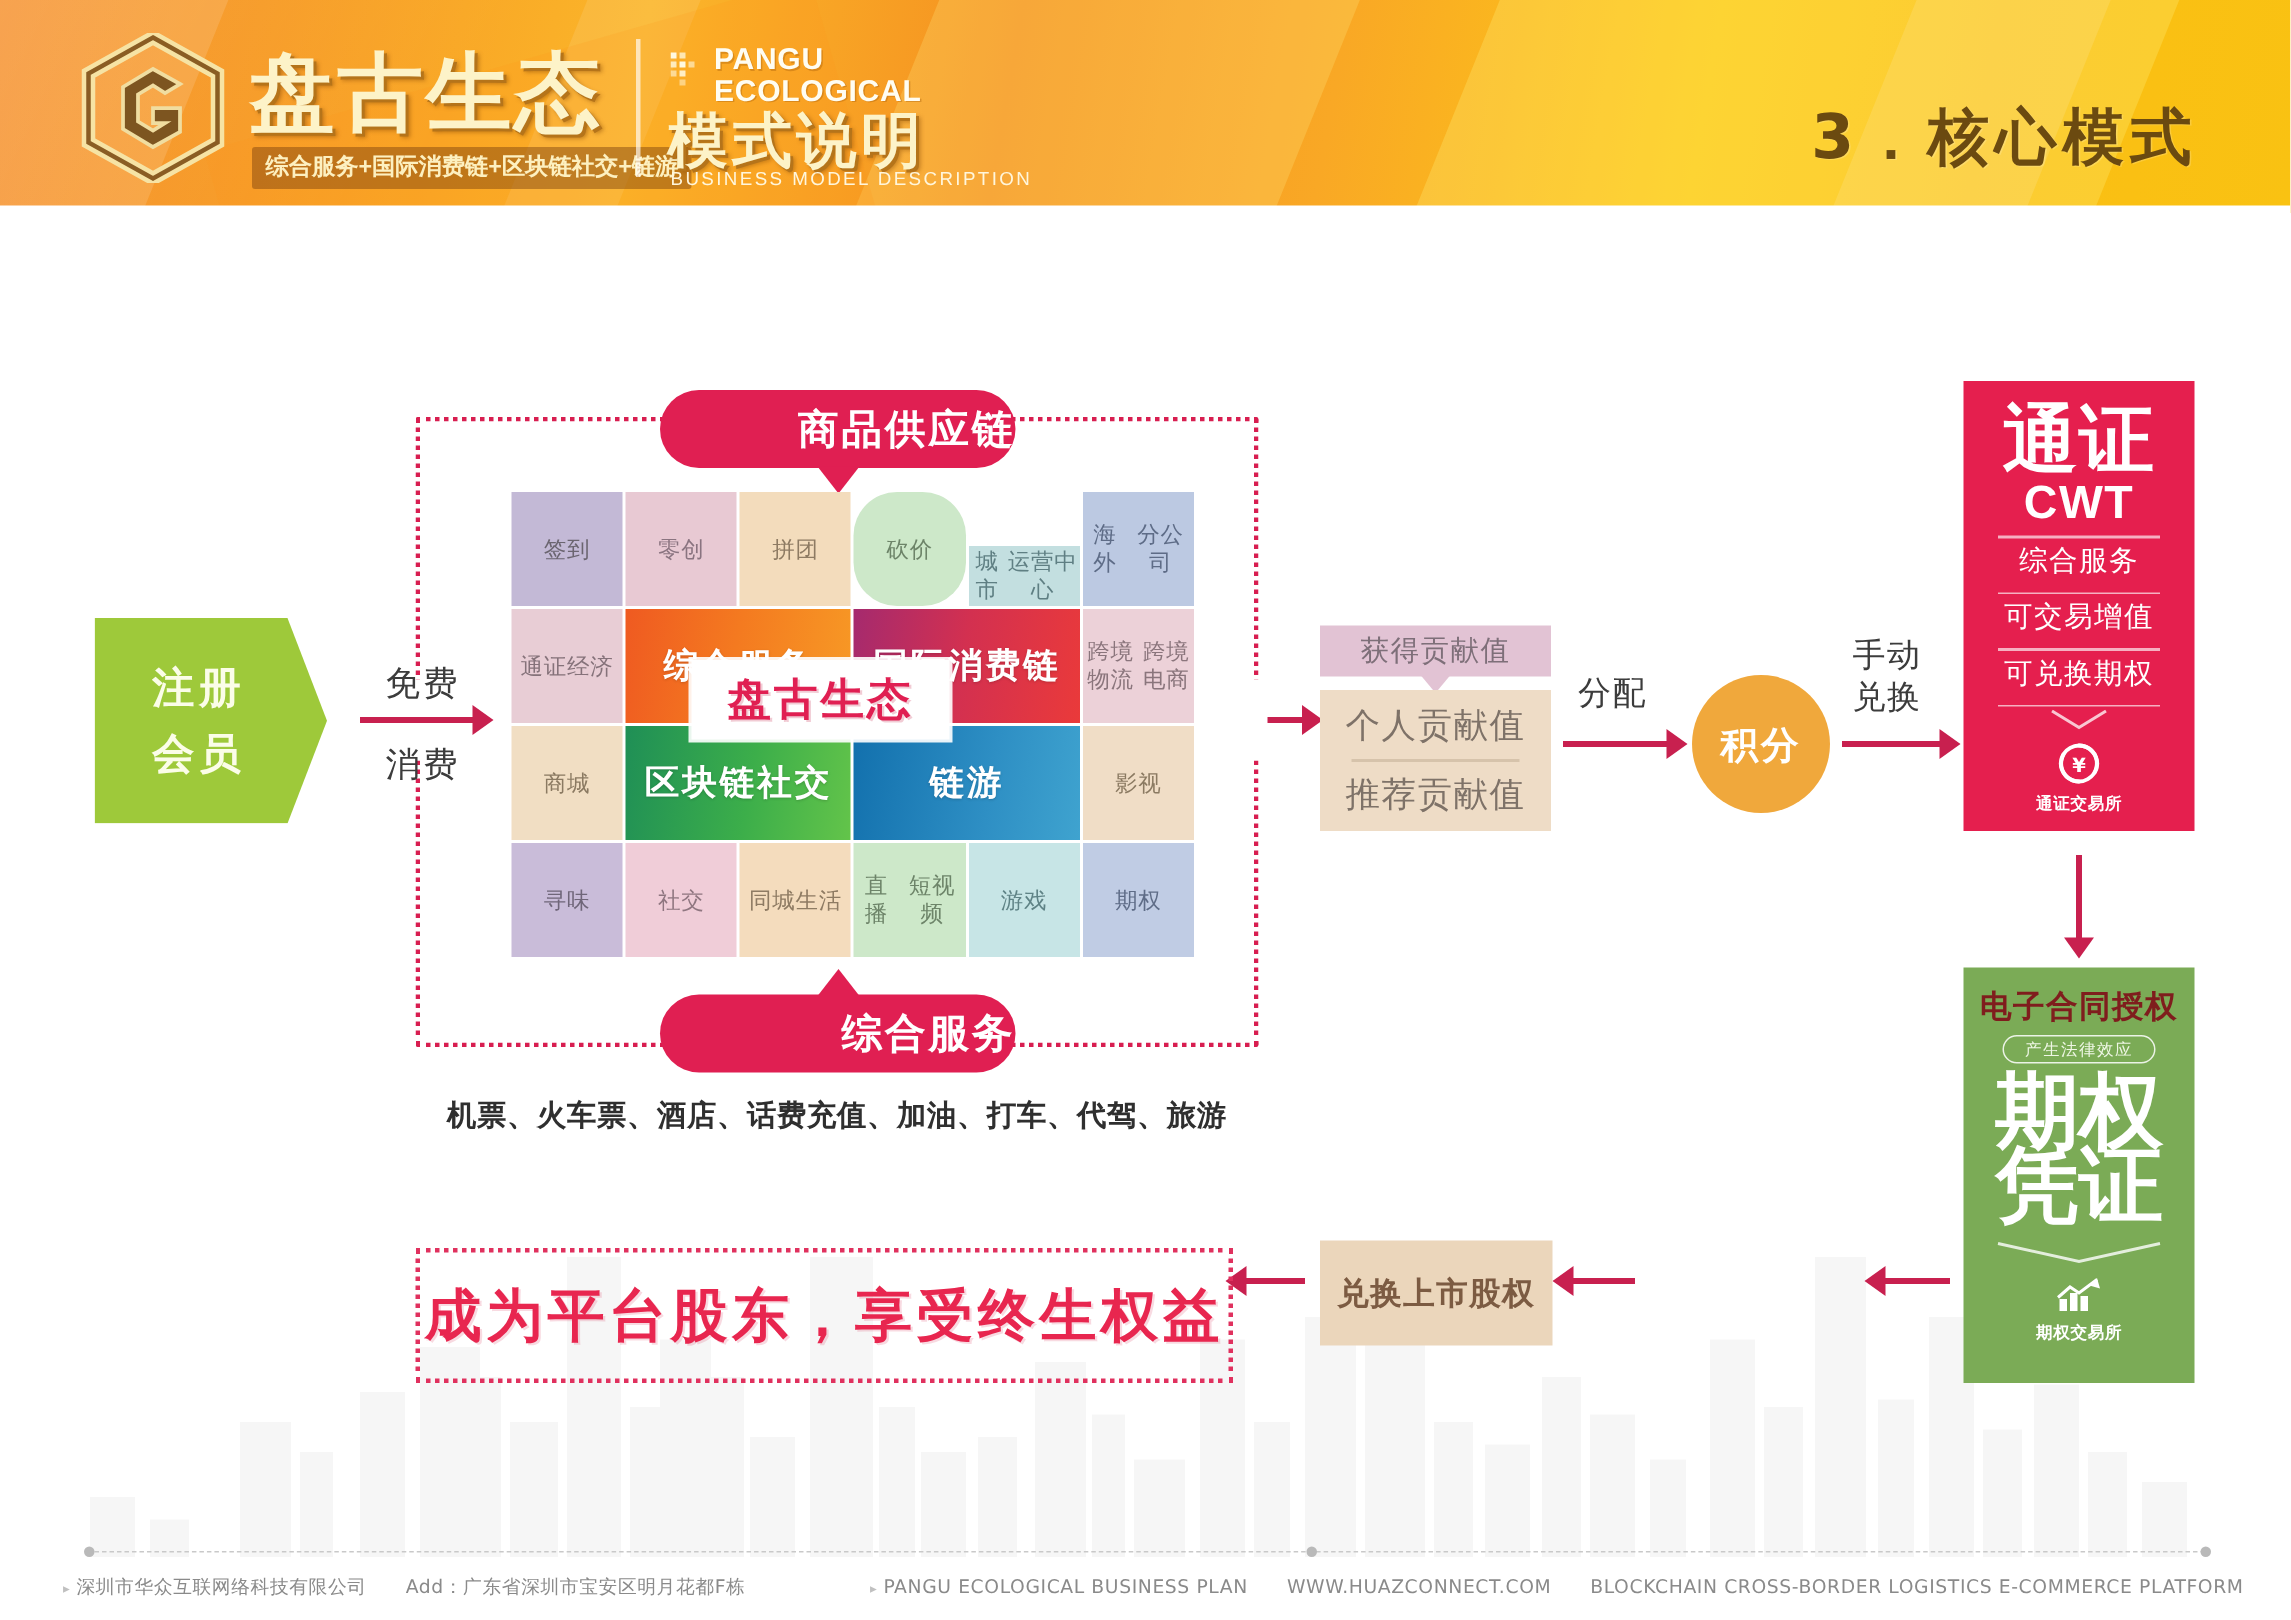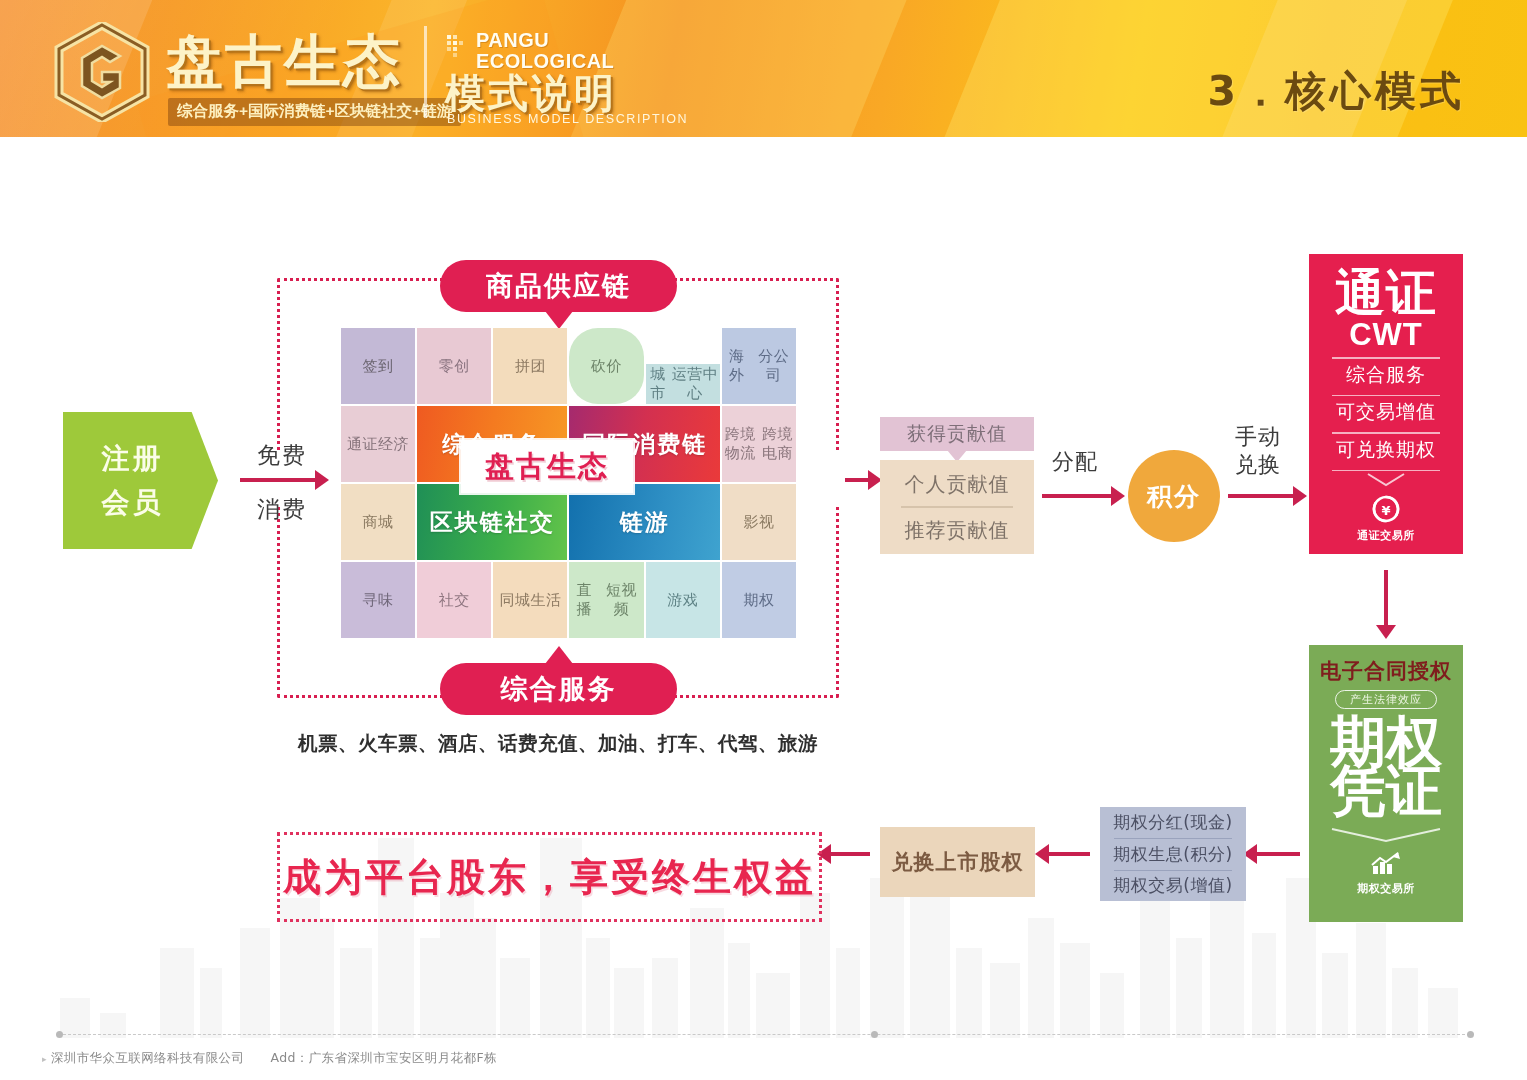--- a/index.html
+++ b/index.html
@@ -126,21 +126,21 @@
   .varrow { position:absolute; width:4px; background:#c8204f; }
   .varrow::after {
     content:""; position:absolute; left:-8px; bottom:-13px;
     border-top:14px solid #c8204f; border-left:10px solid transparent; border-right:10px solid transparent;
   }
 
   
   .pill {
     position:absolute; background:#e01f52; color:#fff;
     font-size:27px; font-weight:bold; letter-spacing:2px;
-    display:flex; align-items:center; justify-content:center;
+    display:flex; align-items:center; justify-content:flex-end;
     border-radius:26px; font-family:"DejaVu Sans","Liberation Sans",sans-serif;
   }
   .pill-top { left:440px; top:118px; width:237px; height:52px; }
   .pill-top::after {
     content:""; position:absolute; left:50%; margin-left:-14px; bottom:-17px;
     border-top:18px solid #e01f52; border-left:14px solid transparent; border-right:14px solid transparent;
   }
   .pill-bottom { left:440px; top:521px; width:237px; height:52px; }
   .pill-bottom::before {
     content:""; position:absolute; left:50%; margin-left:-14px; top:-17px;
@@ -190,21 +190,21 @@
   .contrib-top::after {
     content:""; position:absolute; left:50%; margin-left:-10px; bottom:-11px;
     border-top:12px solid #e2c3d4; border-left:10px solid transparent; border-right:10px solid transparent;
   }
   .contrib-body {
     position:absolute; left:880px; top:318px; width:154px; height:94px;
     background:#eedcc6; display:flex; flex-direction:column;
     align-items:center; justify-content:center;
   }
   .contrib-body .row {
-    font-size:20px; color:#7e7268; letter-spacing:1px; line-height:44px;
+    font-size:23px; color:#7e7268; letter-spacing:1px; line-height:44px;
     font-family:"DejaVu Sans","Liberation Sans",sans-serif;
   }
   .contrib-divider { width:112px; height:2px; background:#d6c3ab; }
 
   .points-circle {
     position:absolute; left:1128px; top:308px; width:92px; height:92px;
     border-radius:50%; background:#f0a83c;
     display:flex; align-items:center; justify-content:center;
     color:#fff; font-size:25px; font-weight:bold; letter-spacing:2px;
     font-family:"DejaVu Sans","Liberation Sans",sans-serif;
@@ -545,27 +545,20 @@
           <rect x="18" y="13" width="5" height="10" fill="#fff"></rect>
           <polyline points="3,14 11,7 17,11 29,2" fill="none" stroke="#fff" stroke-width="2"></polyline>
           <polygon points="29,1 31,8 24,6" fill="#fff"></polygon>
         </svg>
         <div class="opt-badge-label">期权交易所</div>
       </div>
     </div>
 
     <div class="harrow-l" style="left:1256px; top:710px; width:44px;"></div>
 
-    <div class="rights-box">
-      <div class="row">期权分红(现金)</div>
-      <div class="rights-divider"></div>
-      <div class="row">期权生息(积分)</div>
-      <div class="rights-divider"></div>
-      <div class="row">期权交易(增值)</div>
-    </div>
 
     <div class="harrow-l" style="left:1048px; top:710px; width:42px;"></div>
 
     <div class="exchange-box">
       <span>兑换上市股权</span>
     </div>
 
     <div class="harrow-l" style="left:830px; top:710px; width:40px;"></div>
 
     <div class="final-frame">
@@ -575,15 +568,18 @@
   </div>
 
   <div class="footer">
     <div class="footer-rule"></div>
     <div class="dot d1"></div>
     <div class="dot d2"></div>
     <div class="dot d3"></div>
     <div class="footer-text ft-left">
       <span class="tri">▸</span><span>深圳市华众互联网络科技有限公司</span><span class="ft-gap"></span><span>Add：广东省深圳市宝安区明月花都F栋</span>
     </div>
+    <div class="footer-text ft-right">
+      <span class="tri">▸</span><span>PANGU ECOLOGICAL BUSINESS PLAN</span><span class="ft-gap"></span><span>WWW.HUAZCONNECT.COM</span><span class="ft-gap"></span><span>BLOCKCHAIN CROSS-BORDER LOGISTICS E-COMMERCE PLATFORM</span>
+    </div>
   </div>
 
 </div>
 
 </body></html>

